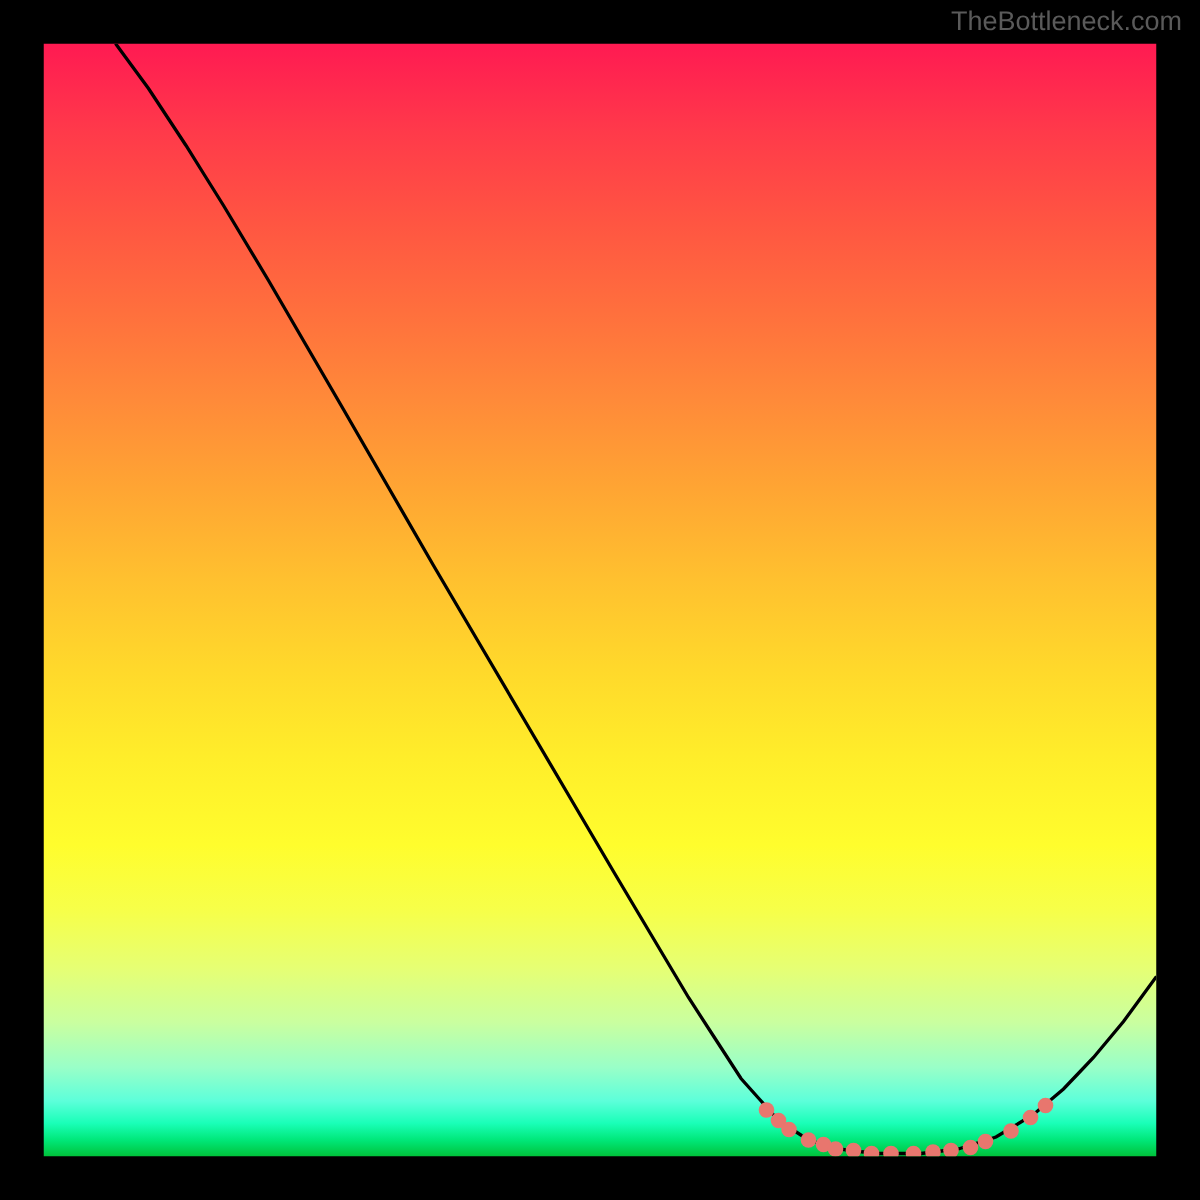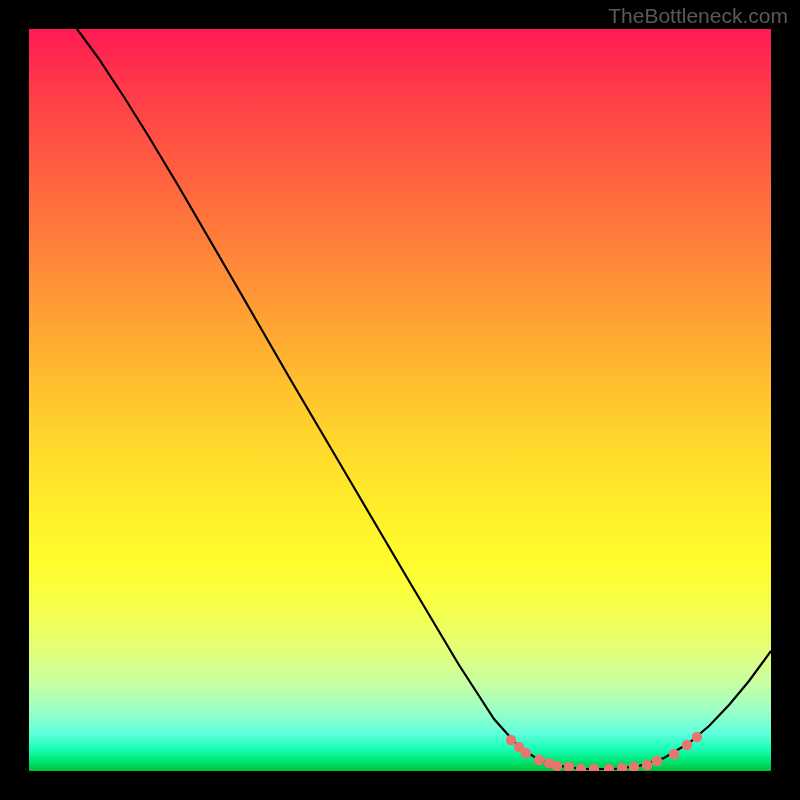--- a/index.html
+++ b/index.html
@@ -8,21 +8,21 @@
     height: 800px;
     background: #000;
     position: relative;
     font-family: Arial, sans-serif;
   }
   .watermark {
     position: absolute;
     top: 4px;
     right: 12px;
     color: #5a5a5a;
-    font-size: 21px;
+    font-size: 18px;
     font-weight: 500;
     z-index: 10;
   }
   .plot-area {
     position: absolute;
     left: 29px;
     top: 29px;
     width: 742px;
     height: 742px;
     overflow: hidden;

